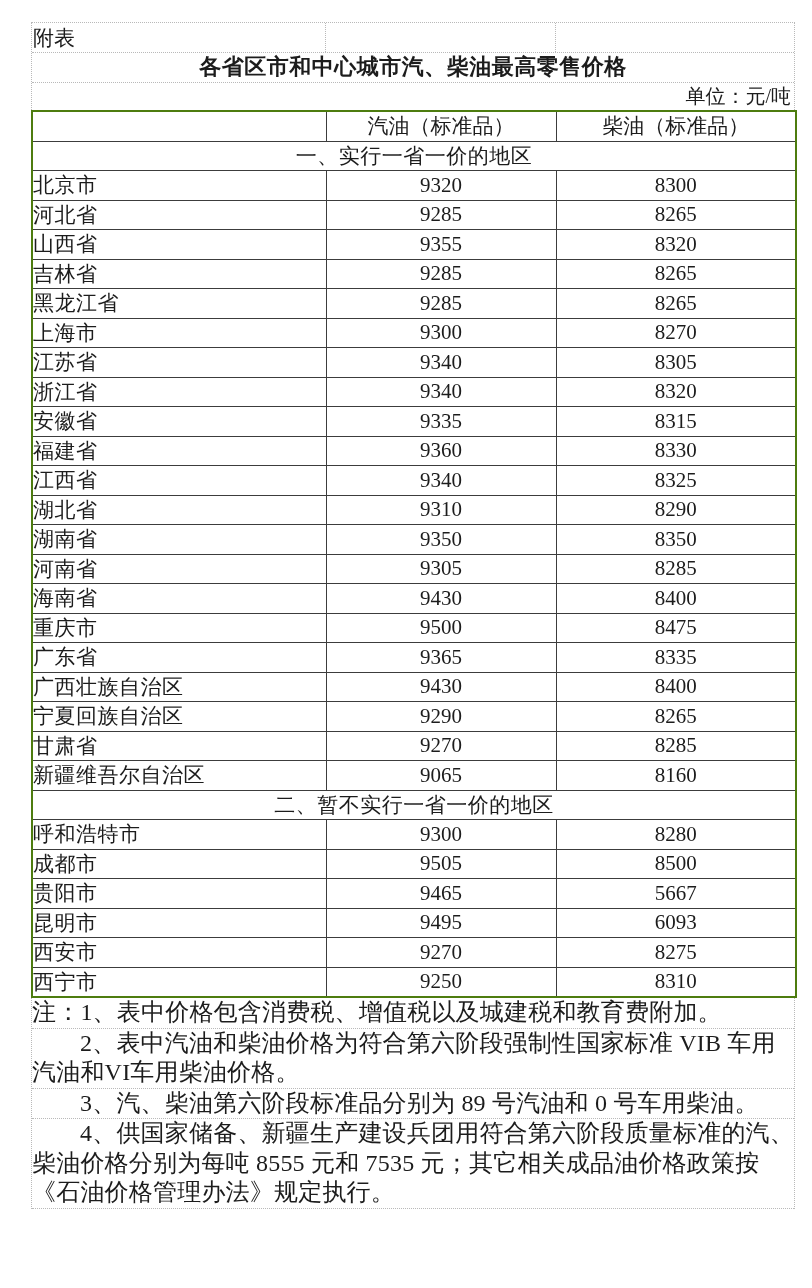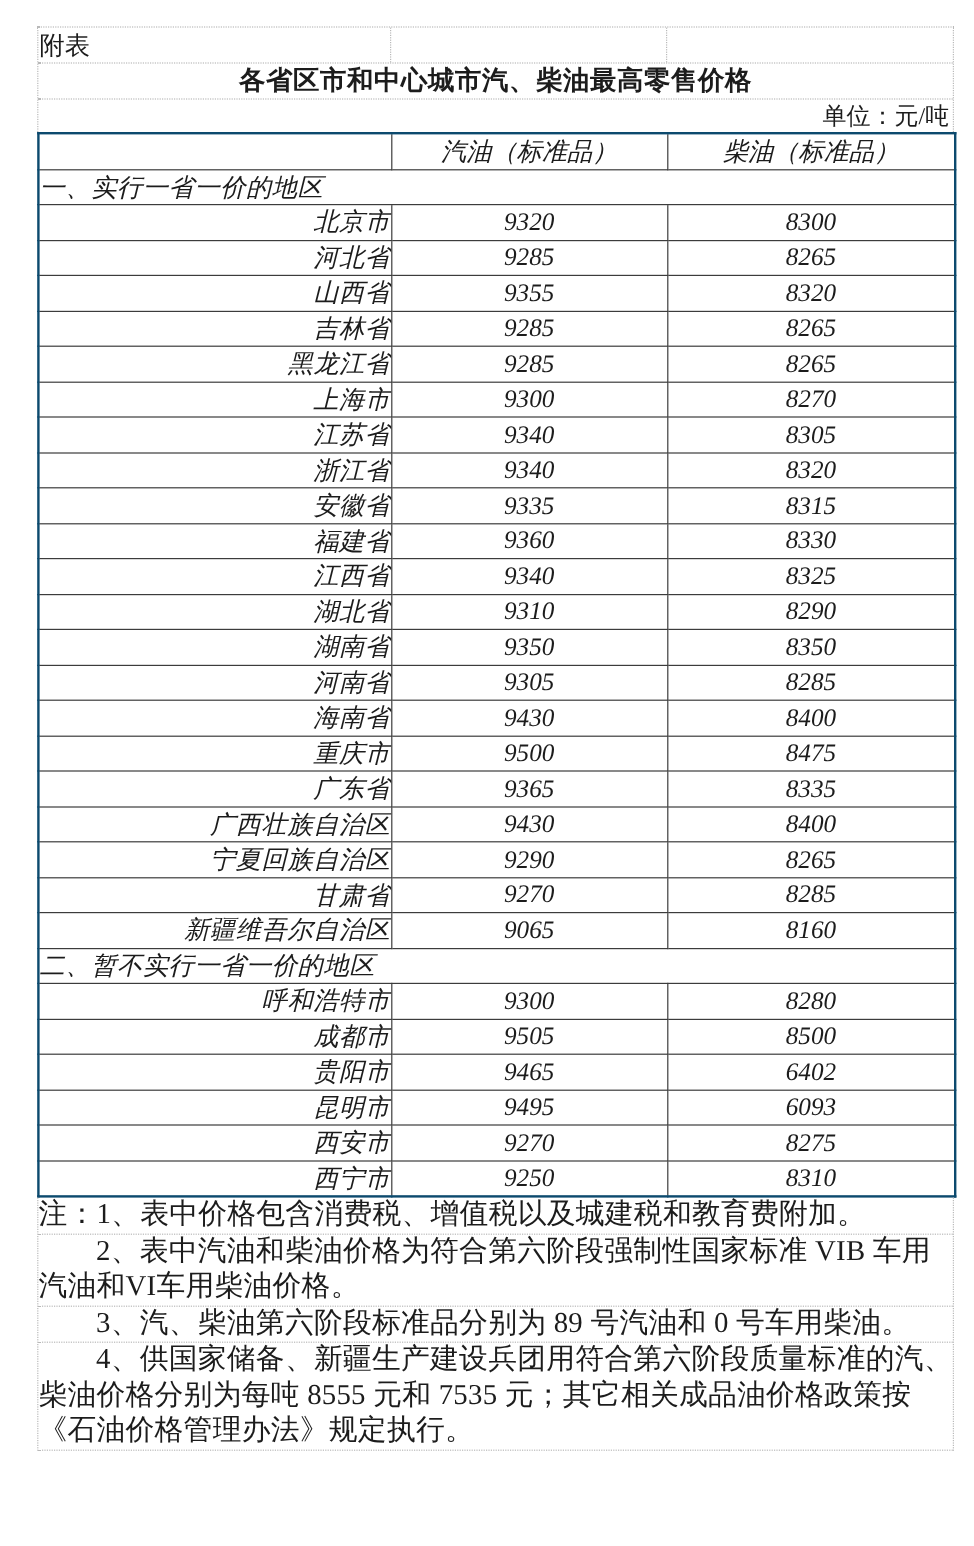--- a/index.html
+++ b/index.html
@@ -74,29 +74,29 @@
   table.price-table th,
   table.price-table td {
     border: 1.5px solid #3c3c3c;
     height: 28.5px;
     padding: 0;
     font-weight: normal;
     font-size: 21px;
     overflow: hidden;
     white-space: nowrap;
   }
-  table.price-table { border: 2px solid #0c4a6e; font-style: italic; }
+  table.price-table { border: 2px solid #4d7c0f; }
   th.col-header { text-align: center; }
   td.section-cell {
-    text-align: left;
+    text-align: center;
     padding-left: 2px;
     letter-spacing: 0.5px;
   }
   td.region-cell {
-    text-align: right;
+    text-align: left;
     padding-left: 56px;
     letter-spacing: 0.5px;
   }
   td.price-cell {
     text-align: center;
     font-size: 22px;
     margin-left: 36px;
   }
   
   .notes {
@@ -266,21 +266,21 @@
           <td class="price-cell">8280</td>
         </tr>
         <tr>
           <td class="region-cell">成都市</td>
           <td class="price-cell">9505</td>
           <td class="price-cell">8500</td>
         </tr>
         <tr>
           <td class="region-cell">贵阳市</td>
           <td class="price-cell">9465</td>
-          <td class="price-cell">6402</td>
+          <td class="price-cell">5667</td>
         </tr>
         <tr>
           <td class="region-cell">昆明市</td>
           <td class="price-cell">9495</td>
           <td class="price-cell">6093</td>
         </tr>
         <tr>
           <td class="region-cell">西安市</td>
           <td class="price-cell">9270</td>
           <td class="price-cell">8275</td>

